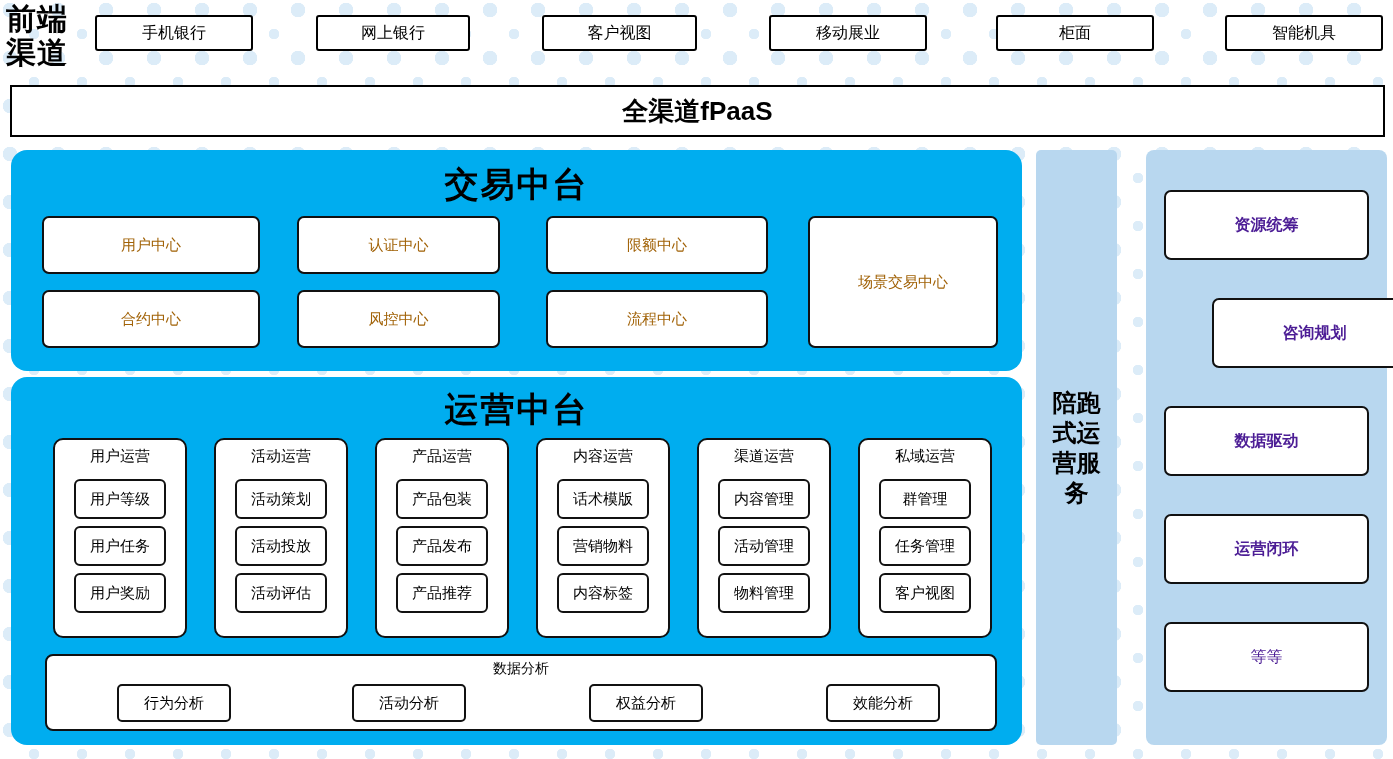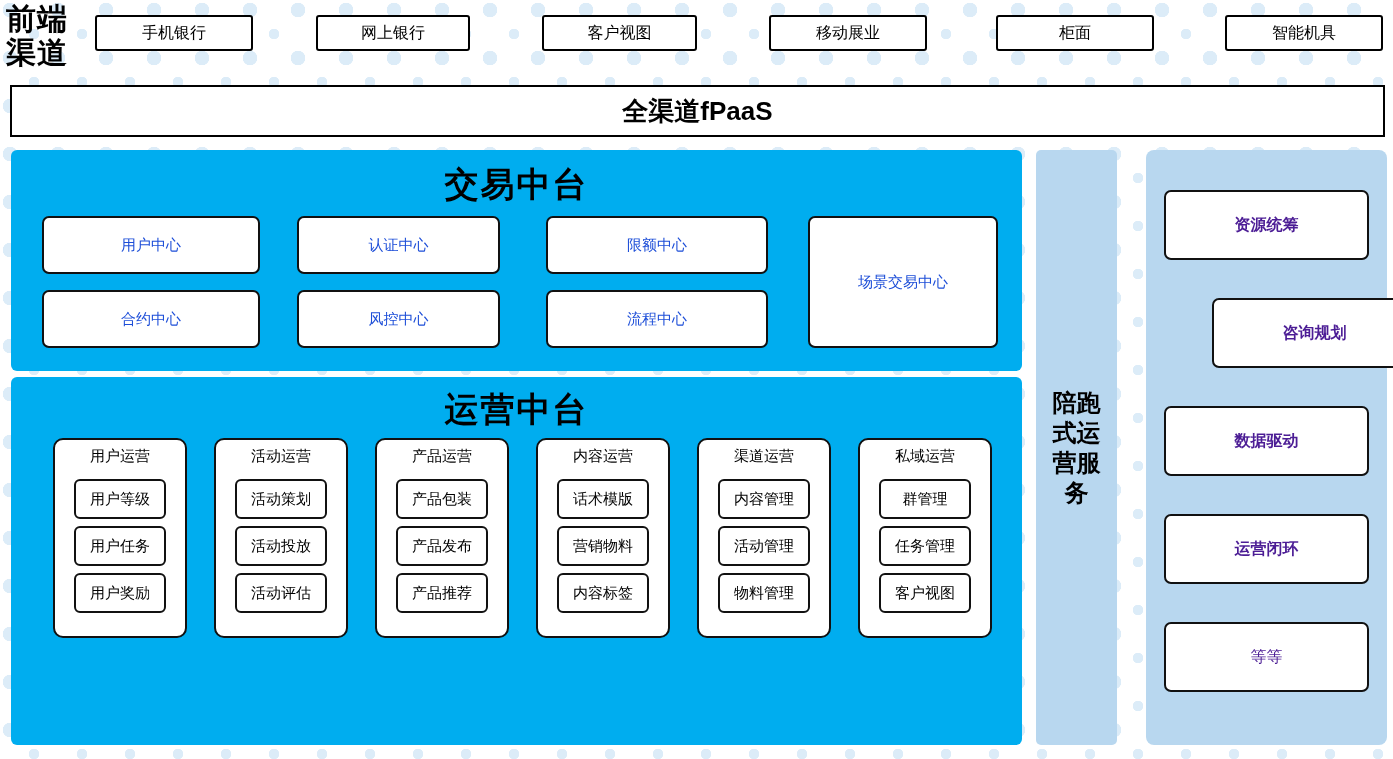--- a/index.html
+++ b/index.html
@@ -72,21 +72,21 @@
     font-size: 26px;
     font-weight: bold;
     color: #000;
     box-sizing: border-box;
   }
 
   
   .blue-panel {
     position: absolute;
     background: #00ADEF;
-    border-radius: 6px;
+    border-radius: 16px;
     z-index: 2;
   }
   #trade-panel { left: 11px; top: 150px; width: 1011px; height: 221px; }
   #ops-panel   { left: 11px; top: 377px; width: 1011px; height: 368px; }
 
   .panel-title {
     position: absolute;
     left: 0; right: 0;
     text-align: center;
     font-family: "Liberation Serif", "DejaVu Serif", serif;
@@ -101,21 +101,21 @@
   
   .wcard {
     position: absolute;
     background: #ffffff;
     border: 2.5px solid #111111;
     border-radius: 7px;
     display: flex;
     align-items: center;
     justify-content: center;
     font-size: 15px;
-    color: #1d4ed8;
+    color: #a16207;
     box-sizing: border-box;
   }
 
   
   .ops-col {
     position: absolute;
     top: 61px;
     width: 134px;
     height: 200px;
     background: #ffffff;
@@ -296,20 +296,29 @@
           <div class="ops-item">物料管理</div>
         </div>
         <div class="ops-col" style="left: 847px;">
           <div class="ops-col-title">私域运营</div>
           <div class="ops-item">群管理</div>
           <div class="ops-item">任务管理</div>
           <div class="ops-item">客户视图</div>
         </div>
       </div>
 
+    <div id="data-analysis">
+      <div class="da-title">数据分析</div>
+      <div id="da-items">
+          <div class="da-item" style="left: 70px;">行为分析</div>
+          <div class="da-item" style="left: 305px;">活动分析</div>
+          <div class="da-item" style="left: 542px;">权益分析</div>
+          <div class="da-item" style="left: 779px;">效能分析</div>
+        </div>
+    </div>
   </div>
 
   <div class="layer" id="service-col">
     <div class="vtext">陪跑式运营服务</div>
   </div>
 
   <div class="layer" id="value-col">
       <div class="vcard bold" style="top: 40px;">资源统筹</div>
       <div class="vcard bold" style="top: 148px; margin-left: 48px;">咨询规划</div>
       <div class="vcard bold" style="top: 256px;">数据驱动</div>

